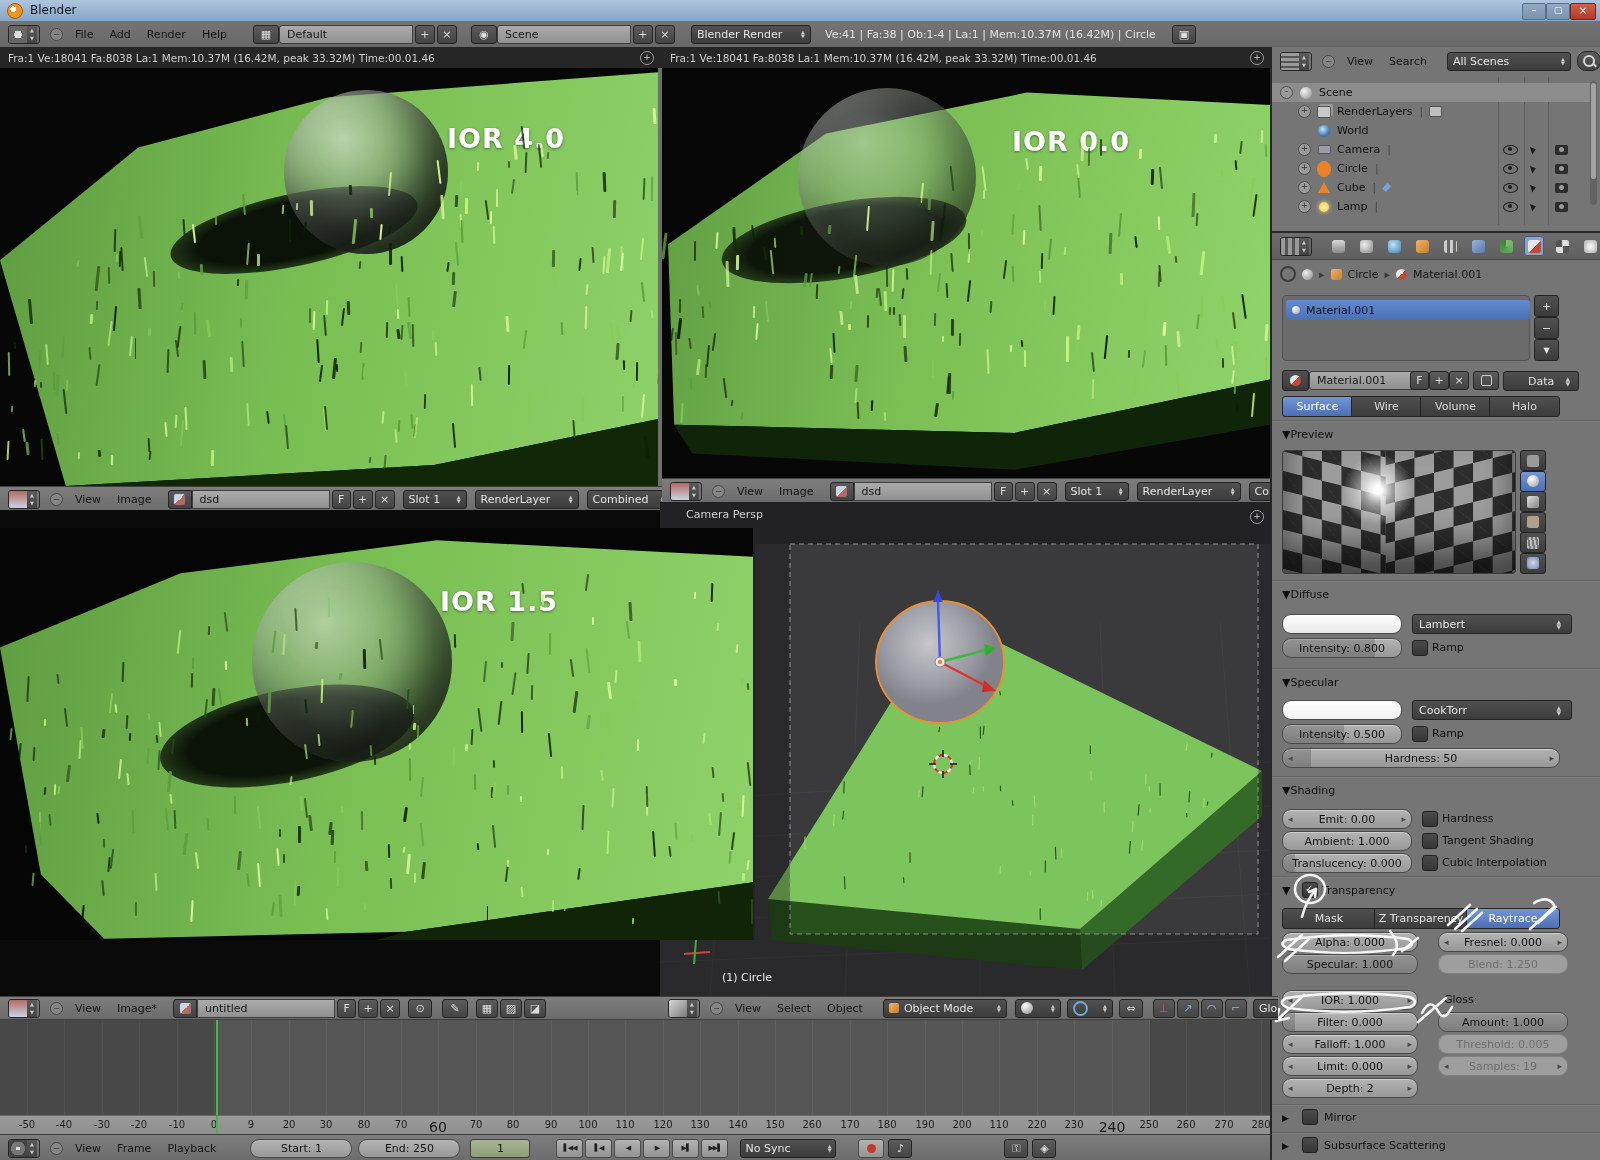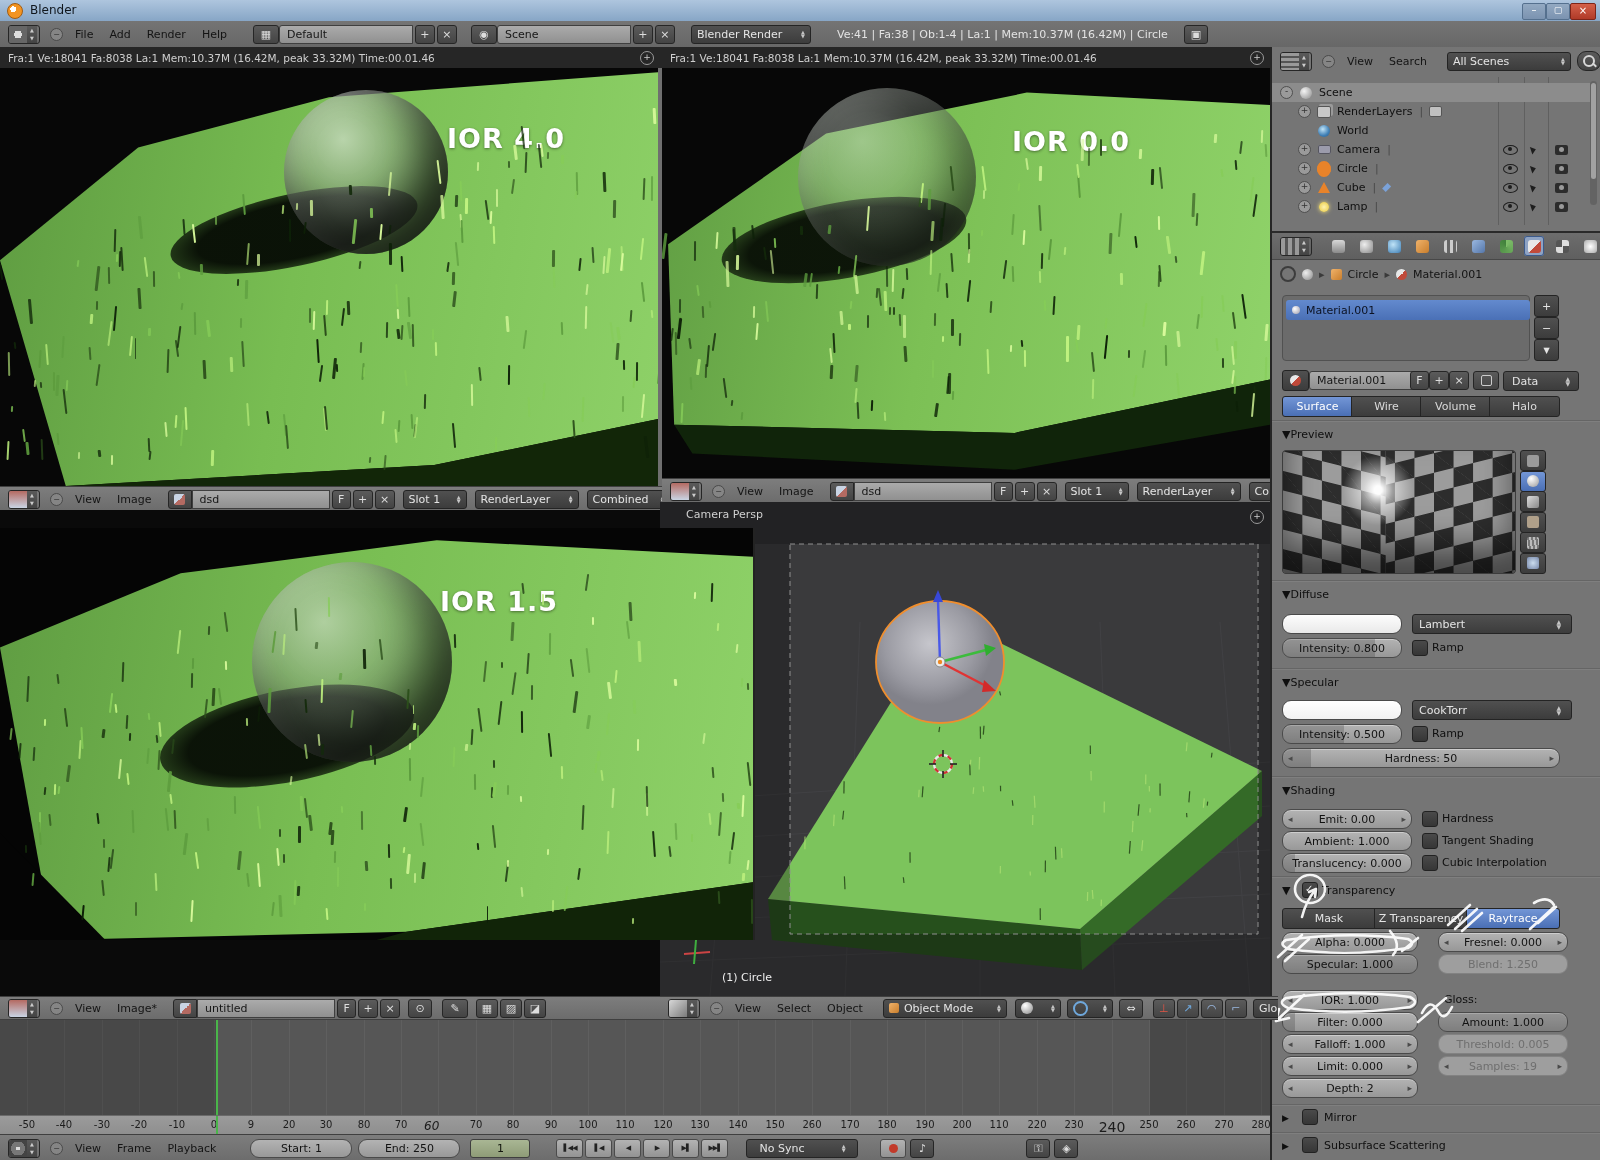--- a/index.html
+++ b/index.html
@@ -75,21 +75,21 @@
       <div style="display: inline-flex; align-items: center; position: relative; flex: 0 0 auto; justify-content: center; height: 17px; width: 18px; border-radius: 3px; background: linear-gradient(rgb(91, 91, 91), rgb(68, 68, 68)); border: 1px solid rgb(38, 38, 38); color: rgb(221, 221, 221); margin-left: 2px;">+</div>
       <div style="display: inline-flex; align-items: center; position: relative; flex: 0 0 auto; justify-content: center; height: 17px; width: 18px; border-radius: 3px; background: linear-gradient(rgb(91, 91, 91), rgb(68, 68, 68)); border: 1px solid rgb(38, 38, 38); color: rgb(221, 221, 221); margin-left: 2px;">×</div>
       <div style="display: inline-flex; align-items: center; position: relative; flex: 0 0 auto; justify-content: center; height: 17px; width: 24px; border-radius: 3px; background: linear-gradient(rgb(91, 91, 91), rgb(68, 68, 68)); border: 1px solid rgb(38, 38, 38); color: rgb(221, 221, 221); margin-left: 14px;">◉</div>
       <div style="display: inline-flex; align-items: center; position: relative; flex: 0 0 auto; height: 17px; width: 118px; border-radius: 3px 0px 0px 3px; background: linear-gradient(rgb(171, 171, 171), rgb(144, 144, 144)); border: 1px solid rgb(63, 63, 63); color: rgb(22, 22, 22); padding: 0px 7px;">Scene</div>
       <div style="display: inline-flex; align-items: center; position: relative; flex: 0 0 auto; justify-content: center; height: 17px; width: 18px; border-radius: 3px; background: linear-gradient(rgb(91, 91, 91), rgb(68, 68, 68)); border: 1px solid rgb(38, 38, 38); color: rgb(221, 221, 221); margin-left: 2px;">+</div>
       <div style="display: inline-flex; align-items: center; position: relative; flex: 0 0 auto; justify-content: center; height: 17px; width: 18px; border-radius: 3px; background: linear-gradient(rgb(91, 91, 91), rgb(68, 68, 68)); border: 1px solid rgb(38, 38, 38); color: rgb(221, 221, 221); margin-left: 2px;">×</div>
       <div style="display: inline-flex; align-items: center; position: relative; flex: 0 0 auto; height: 17px; width: 108px; border-radius: 3px; background: linear-gradient(rgb(80, 80, 80), rgb(60, 60, 60)); border: 1px solid rgb(36, 36, 36); color: rgb(228, 228, 228); padding: 0px 5px; margin-left: 16px;">
         <div style="flex: 1 1 0%; font-size: 11px; white-space: nowrap; overflow: hidden;">Blender Render</div>
         <div style="font-size: 5px; line-height: 4px; color: rgb(198, 198, 198); text-align: center;">▲<br>▼</div>
       </div>
-      <div style="display: inline-flex; align-items: center; position: relative; flex: 0 0 auto; margin-left: 26px; color: rgb(227, 227, 227);">Ve:41 | Fa:38 | Ob:1-4 | La:1 | Mem:10.37M (16.42M) | Circle</div>
+      <div style="display: inline-flex; align-items: center; position: relative; flex: 0 0 auto; margin-left: 14px; color: rgb(227, 227, 227);">Ve:41 | Fa:38 | Ob:1-4 | La:1 | Mem:10.37M (16.42M) | Circle</div>
       <div style="display: inline-flex; align-items: center; position: relative; flex: 0 0 auto; justify-content: center; height: 17px; width: 22px; border-radius: 3px; background: linear-gradient(rgb(91, 91, 91), rgb(68, 68, 68)); border: 1px solid rgb(38, 38, 38); color: rgb(221, 221, 221); margin-left: 16px;">▣</div>
     </div>
 
   <div class="hstrip" style="left:0;top:47px;width:658px;height:21px">
     <span>Fra:1  Ve:18041 Fa:8038 La:1 Mem:10.37M (16.42M, peak 33.32M) Time:00.01.46</span>
   </div>
   <div class="plus-circ" style="left:640px;top:51px">+</div>
 
   <div class="abs" id="rndTL" style="left:0;top:68px;width:658px;height:418px;background:#070707;overflow:hidden">
     <div class="abs" style="left:0;top:0;width:100%;height:100%;
@@ -978,21 +978,21 @@
       <div style="position: absolute; left: 50px; top: 3px; width: 28px; text-align: center; color: rgb(28, 28, 28); font-size: 10px;">-40</div>
       <div style="position: absolute; left: 88px; top: 3px; width: 28px; text-align: center; color: rgb(28, 28, 28); font-size: 10px;">-30</div>
       <div style="position: absolute; left: 125px; top: 3px; width: 28px; text-align: center; color: rgb(28, 28, 28); font-size: 10px;">-20</div>
       <div style="position: absolute; left: 163px; top: 3px; width: 28px; text-align: center; color: rgb(28, 28, 28); font-size: 10px;">-10</div>
       <div style="position: absolute; left: 200px; top: 3px; width: 28px; text-align: center; color: rgb(28, 28, 28); font-size: 10px;">0</div>
       <div style="position: absolute; left: 237px; top: 3px; width: 28px; text-align: center; color: rgb(28, 28, 28); font-size: 10px;">9</div>
       <div style="position: absolute; left: 275px; top: 3px; width: 28px; text-align: center; color: rgb(28, 28, 28); font-size: 10px;">20</div>
       <div style="position: absolute; left: 312px; top: 3px; width: 28px; text-align: center; color: rgb(28, 28, 28); font-size: 10px;">30</div>
       <div style="position: absolute; left: 350px; top: 3px; width: 28px; text-align: center; color: rgb(28, 28, 28); font-size: 10px;">80</div>
       <div style="position: absolute; left: 387px; top: 3px; width: 28px; text-align: center; color: rgb(28, 28, 28); font-size: 10px;">70</div>
-      <div style="position: absolute; left: 424px; top: 3px; width: 28px; text-align: left; color: rgb(28, 28, 28); font-size: 12px; font-style: italic;">60</div>
+      <div style="position: absolute; left: 424px; top: 3px; width: 28px; text-align: center; color: rgb(28, 28, 28); font-size: 14px;">60</div>
       <div style="position: absolute; left: 462px; top: 3px; width: 28px; text-align: center; color: rgb(28, 28, 28); font-size: 10px;">70</div>
       <div style="position: absolute; left: 499px; top: 3px; width: 28px; text-align: center; color: rgb(28, 28, 28); font-size: 10px;">80</div>
       <div style="position: absolute; left: 537px; top: 3px; width: 28px; text-align: center; color: rgb(28, 28, 28); font-size: 10px;">90</div>
       <div style="position: absolute; left: 574px; top: 3px; width: 28px; text-align: center; color: rgb(28, 28, 28); font-size: 10px;">100</div>
       <div style="position: absolute; left: 611px; top: 3px; width: 28px; text-align: center; color: rgb(28, 28, 28); font-size: 10px;">110</div>
       <div style="position: absolute; left: 649px; top: 3px; width: 28px; text-align: center; color: rgb(28, 28, 28); font-size: 10px;">120</div>
       <div style="position: absolute; left: 686px; top: 3px; width: 28px; text-align: center; color: rgb(28, 28, 28); font-size: 10px;">130</div>
       <div style="position: absolute; left: 724px; top: 3px; width: 28px; text-align: center; color: rgb(28, 28, 28); font-size: 10px;">140</div>
       <div style="position: absolute; left: 761px; top: 3px; width: 28px; text-align: center; color: rgb(28, 28, 28); font-size: 10px;">150</div>
       <div style="position: absolute; left: 798px; top: 3px; width: 28px; text-align: center; color: rgb(28, 28, 28); font-size: 10px;">260</div>
@@ -1023,21 +1023,21 @@
       <div style="display: inline-flex; align-items: center; position: relative; flex: 0 0 auto; justify-content: center; height: 17px; width: 100px; border-radius: 9px; background: linear-gradient(rgb(179, 179, 179), rgb(152, 152, 152)); border: 1px solid rgb(74, 74, 74); color: rgb(18, 18, 18); margin-left: 6px;">End: 250</div>
       <div style="display: inline-flex; align-items: center; position: relative; flex: 0 0 auto; justify-content: center; height: 17px; width: 58px; border-radius: 3px; background: linear-gradient(rgb(169, 182, 148), rgb(142, 156, 119)); border: 1px solid rgb(63, 63, 63); color: rgb(19, 22, 14); margin-left: 10px;">1</div>
       <div style="display: inline-flex; align-items: center; position: relative; flex: 0 0 auto; margin-left: 26px; gap: 2px;">
         <div style="display: inline-flex; align-items: center; position: relative; flex: 0 0 auto; justify-content: center; height: 17px; width: 25px; border-radius: 3px; background: linear-gradient(rgb(179, 179, 179), rgb(147, 147, 147)); border: 1px solid rgb(74, 74, 74); color: rgb(34, 34, 34); font-size: 7px; letter-spacing: -1px;">▌◀◀</div>
         <div style="display: inline-flex; align-items: center; position: relative; flex: 0 0 auto; justify-content: center; height: 17px; width: 25px; border-radius: 3px; background: linear-gradient(rgb(179, 179, 179), rgb(147, 147, 147)); border: 1px solid rgb(74, 74, 74); color: rgb(34, 34, 34); font-size: 7px; letter-spacing: -1px;">▌◀</div>
         <div style="display: inline-flex; align-items: center; position: relative; flex: 0 0 auto; justify-content: center; height: 17px; width: 25px; border-radius: 3px; background: linear-gradient(rgb(179, 179, 179), rgb(147, 147, 147)); border: 1px solid rgb(74, 74, 74); color: rgb(34, 34, 34); font-size: 7px; letter-spacing: -1px;">◀</div>
         <div style="display: inline-flex; align-items: center; position: relative; flex: 0 0 auto; justify-content: center; height: 17px; width: 25px; border-radius: 3px; background: linear-gradient(rgb(179, 179, 179), rgb(147, 147, 147)); border: 1px solid rgb(74, 74, 74); color: rgb(34, 34, 34); font-size: 7px; letter-spacing: -1px;">▶</div>
         <div style="display: inline-flex; align-items: center; position: relative; flex: 0 0 auto; justify-content: center; height: 17px; width: 25px; border-radius: 3px; background: linear-gradient(rgb(179, 179, 179), rgb(147, 147, 147)); border: 1px solid rgb(74, 74, 74); color: rgb(34, 34, 34); font-size: 7px; letter-spacing: -1px;">▶▌</div>
         <div style="display: inline-flex; align-items: center; position: relative; flex: 0 0 auto; justify-content: center; height: 17px; width: 25px; border-radius: 3px; background: linear-gradient(rgb(179, 179, 179), rgb(147, 147, 147)); border: 1px solid rgb(74, 74, 74); color: rgb(34, 34, 34); font-size: 7px; letter-spacing: -1px;">▶▶▌</div>
       </div>
-      <div style="display: inline-flex; align-items: center; position: relative; flex: 0 0 auto; height: 17px; width: 86px; border-radius: 3px; background: linear-gradient(rgb(80, 80, 80), rgb(60, 60, 60)); border: 1px solid rgb(36, 36, 36); color: rgb(228, 228, 228); padding: 0px 12px; margin-left: 18px;">
+      <div style="display: inline-flex; align-items: center; position: relative; flex: 0 0 auto; height: 17px; width: 86px; border-radius: 3px; background: linear-gradient(rgb(80, 80, 80), rgb(60, 60, 60)); border: 1px solid rgb(36, 36, 36); color: rgb(228, 228, 228); padding: 0px 4px; margin-left: 12px;">
         <div style="flex: 1 1 0%; font-size: 11px; white-space: nowrap; overflow: hidden;">No Sync</div>
         <div style="font-size: 5px; line-height: 4px; color: rgb(198, 198, 198); text-align: center;">▲<br>▼</div>
       </div>
       <div style="display: inline-flex; align-items: center; position: relative; flex: 0 0 auto; justify-content: center; height: 17px; width: 24px; border-radius: 3px; background: linear-gradient(rgb(179, 179, 179), rgb(147, 147, 147)); border: 1px solid rgb(74, 74, 74); margin-left: 22px;">
         <div style="width: 9px; height: 9px; border-radius: 50%; background: rgb(194, 58, 42);"></div>
       </div>
       <div style="display: inline-flex; align-items: center; position: relative; flex: 0 0 auto; justify-content: center; height: 17px; width: 22px; border-radius: 3px; background: linear-gradient(rgb(91, 91, 91), rgb(68, 68, 68)); border: 1px solid rgb(38, 38, 38); color: rgb(221, 221, 221); margin-left: 4px;">♪</div>
       <div style="display: inline-flex; align-items: center; position: relative; flex: 0 0 auto; margin-left: 90px; gap: 2px;">
         <div style="display: inline-flex; align-items: center; position: relative; flex: 0 0 auto; justify-content: center; height: 17px; width: 22px; border-radius: 3px; background: linear-gradient(rgb(91, 91, 91), rgb(68, 68, 68)); border: 1px solid rgb(38, 38, 38); color: rgb(221, 221, 221); margin-left: 2px;">⚿</div>
         <div style="display: inline-flex; align-items: center; position: relative; flex: 0 0 auto; justify-content: center; height: 17px; width: 22px; border-radius: 3px; background: linear-gradient(rgb(91, 91, 91), rgb(68, 68, 68)); border: 1px solid rgb(38, 38, 38); color: rgb(221, 221, 221); margin-left: 2px;">◈</div>
@@ -1225,21 +1225,21 @@
     </div>
     <div class="sq abs" style="left:138px;top:324px;width:17px">
         <span>F</span>
       </div>
     <div class="sq abs" style="left:157px;top:324px;width:18px">+</div>
     <div class="sq abs" style="left:177px;top:324px;width:18px">×</div>
     <div class="sq abs" style="left:201px;top:324px;width:24px">
       <span style="width:9px;height:9px;border:1.5px solid #ccc;border-radius:2px;display:inline-block"></span>
     </div>
     <div class="bdark flex" style="left:231px;top:324px;width:66px;height:18px;padding:0 4px">
-      <span style="margin-left:4px">Data</span>
+      <span style="margin-left:20px">Data</span>
         <b class="dd2"></b>
     </div>
 
     <div class="abs" id="typeTabs" style="left:10px;top:349px;width:276px;height:19px">
         <div style="position: absolute; left: 0px; top: 0px; width: 69px; height: 19px; display: flex; align-items: center; justify-content: center; border: 1px solid rgb(36, 36, 36); font-size: 11px; background: linear-gradient(rgb(115, 150, 214), rgb(74, 111, 181)); color: rgb(255, 255, 255); border-radius: 3px 0px 0px 3px;">Surface</div>
         <div style="position: absolute; left: 69px; top: 0px; width: 69px; height: 19px; display: flex; align-items: center; justify-content: center; border: 1px solid rgb(36, 36, 36); font-size: 11px; background: linear-gradient(rgb(80, 80, 80), rgb(60, 60, 60)); color: rgb(218, 218, 218);">Wire</div>
         <div style="position: absolute; left: 138px; top: 0px; width: 69px; height: 19px; display: flex; align-items: center; justify-content: center; border: 1px solid rgb(36, 36, 36); font-size: 11px; background: linear-gradient(rgb(80, 80, 80), rgb(60, 60, 60)); color: rgb(218, 218, 218);">Volume</div>
         <div style="position: absolute; left: 207px; top: 0px; width: 69px; height: 19px; display: flex; align-items: center; justify-content: center; border: 1px solid rgb(36, 36, 36); font-size: 11px; background: linear-gradient(rgb(80, 80, 80), rgb(60, 60, 60)); color: rgb(218, 218, 218); border-radius: 0px 3px 3px 0px;">Halo</div>
       </div>
 

